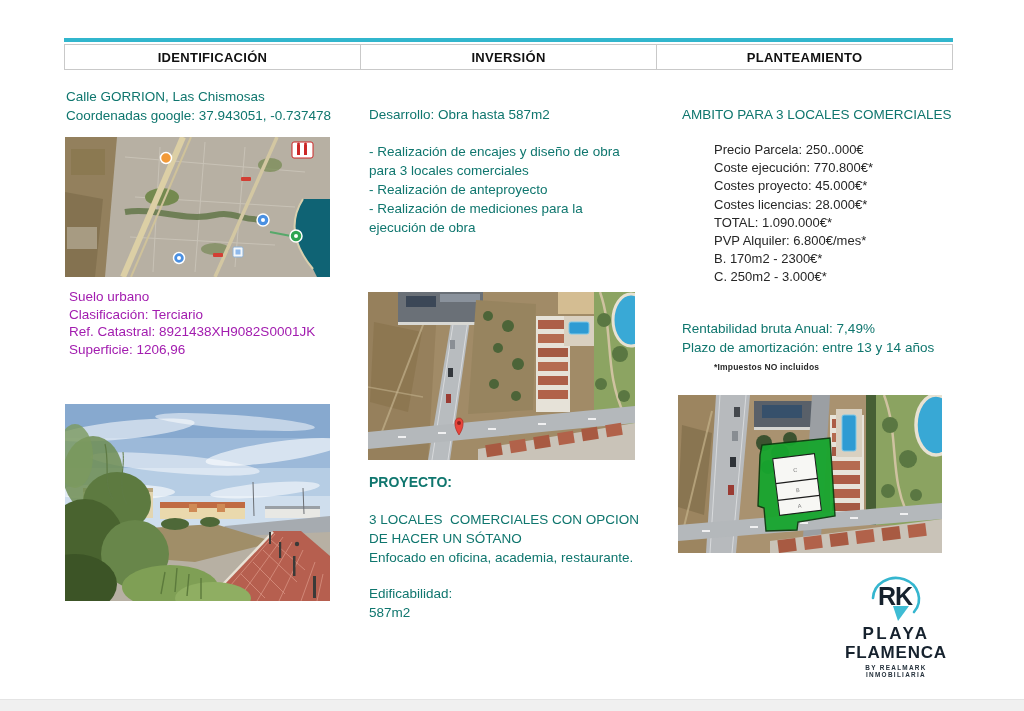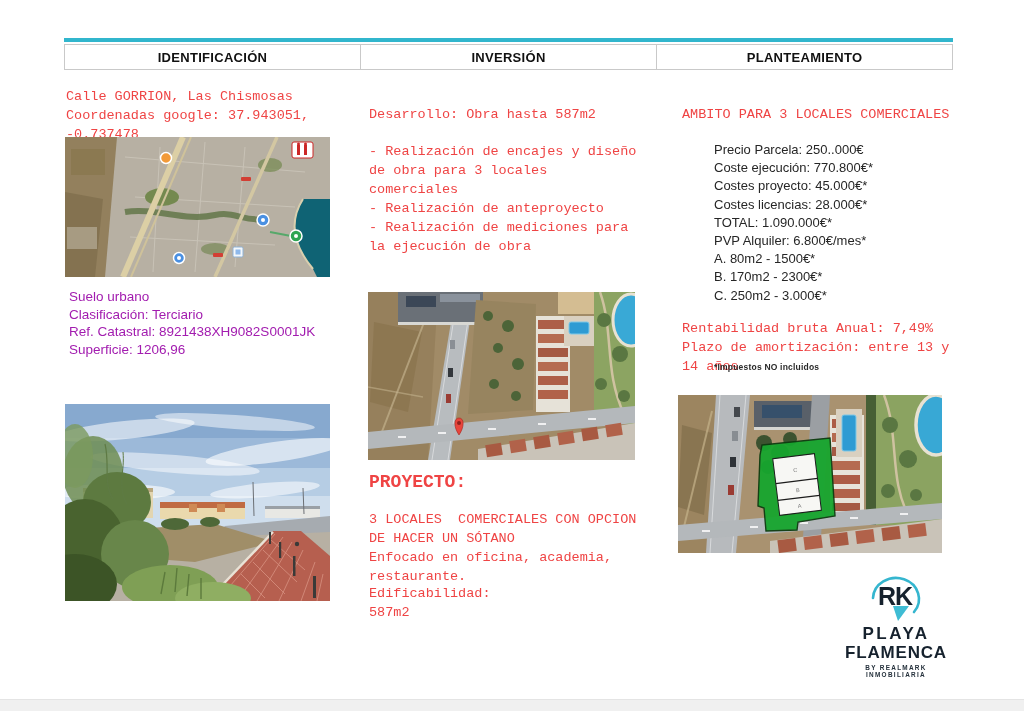--- a/index.html
+++ b/index.html
@@ -4,21 +4,21 @@
 <style>
   html,body{margin:0;padding:0;background:#ffffff;}
   #page{position:relative;width:1024px;height:711px;background:#ffffff;overflow:hidden;
         font-family:"Liberation Sans","DejaVu Sans",sans-serif;color:#222;}
   .abs{position:absolute;}
   .accent-line{left:64px;top:38px;width:889px;height:4px;background:#31b6cd;}
   .hdr-table{left:64px;top:44px;width:889px;height:26px;display:flex;}
   .hdr-cell{flex:1;border:1px solid #c9c9c9;border-left-width:0;display:flex;align-items:center;justify-content:center;
             font-weight:bold;font-size:13px;letter-spacing:.3px;color:#111;background:#fff;}
   .hdr-cell:first-child{border-left-width:1px;}
-  .txt{font-size:13.5px;line-height:19px;color:#ef4444;font-family:Liberation Mono, monospace;}
+  .txt{font-size:13.5px;line-height:19px;color:#0f766e;}
   .small-lines{font-size:13.5px;line-height:17.6px;color:#a21caf;}
   .bold{font-weight:bold;}
   .img-frame{overflow:hidden;background:#b7b0a3;}
   .img-frame svg{display:block;}
   .proj-desc{white-space:pre-wrap;}
   .edif-row{display:flex;}
   .edif-row .lbl{width:107px;}
   .disclaimer{font-size:8.5px;font-weight:600;letter-spacing:.2px;color:#2a2a2a;}
   .logo-box{left:834px;top:574px;width:124px;text-align:center;color:#16222e;}
   .logo-word1{font-size:17px;font-weight:bold;letter-spacing:2.5px;line-height:19px;}
@@ -265,42 +265,41 @@
         <rect x="214" y="136" width="16" height="12" fill="#a85a42" transform="rotate(-9 222 142)"></rect>
         <rect x="238" y="132" width="16" height="12" fill="#b1624a" transform="rotate(-9 246 138)"></rect>
       </g>
       <g transform="translate(91,134)">
         <path d="M0,-8 C-5.5,-8 -5.5,1 0,9 C5.5,1 5.5,-8 0,-8 Z" fill="#e8453c" stroke="#a6241d" stroke-width=".6"></path>
         <circle cx="0" cy="-3" r="2" fill="#8e221c"></circle>
       </g>
     </svg>
   </div>
 
-  <div class="abs txt bold" style="left:369px;top:473px;font-size:18px;">PROYECTO:</div>
+  <div class="abs txt bold" style="left:369px;top:473px;font-size:14px;">PROYECTO:</div>
 
   <div class="abs txt" style="left:369px;top:510px;width:276px;">
     <div class="proj-desc">3 LOCALES  COMERCIALES CON OPCION DE HACER UN SÓTANO</div>
     <div>Enfocado en oficina, academia, restaurante.</div>
   </div>
 
   <div class="abs txt edif-row" style="left:369px;top:584px;width:280px;flex-direction:column;">
     <span class="lbl">Edificabilidad:</span>
     <span>587m2</span>
   </div>
 
   <div class="abs txt" style="left:682px;top:105px;width:280px;">AMBITO PARA 3 LOCALES COMERCIALES</div>
 
   <div class="abs" style="left:714px;top:141px;width:275px;font-size:13px;line-height:18.2px;color:#262626;">
     <div>Precio Parcela: 250..000€</div>
     <div>Coste ejecución: 770.800€*</div>
     <div>Costes proyecto: 45.000€*</div>
     <div>Costes licencias: 28.000€*</div>
     <div>TOTAL: 1.090.000€*</div>
     <div>PVP Alquiler: 6.800€/mes*</div>
-    <div>A. 80m2 - 1500€*</div>
     <div>B. 170m2 - 2300€*</div>
     <div>C. 250m2 -  3.000€*</div>
   </div>
 
   <div class="abs txt" style="left:682px;top:319px;width:290px;">
     <div>Rentabilidad bruta Anual: 7,49%</div>
     <div>Plazo de amortización: entre 13 y 14 años</div>
   </div>
 
   <div class="abs disclaimer" style="left:714px;top:362px;">*Impuestos NO incluidos</div>

